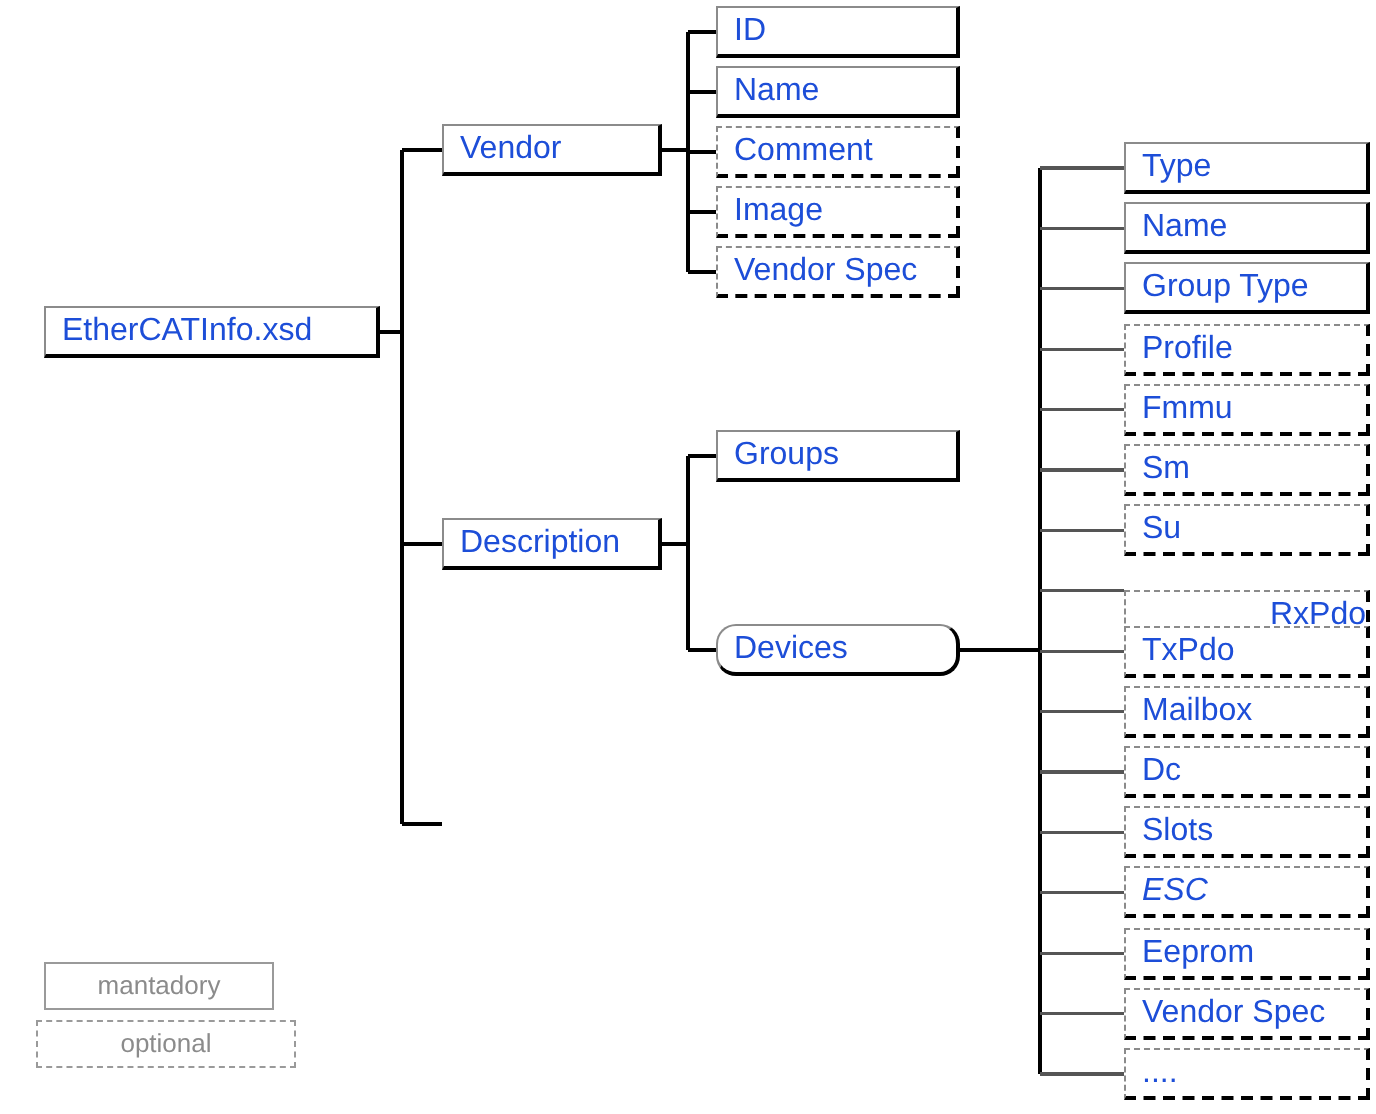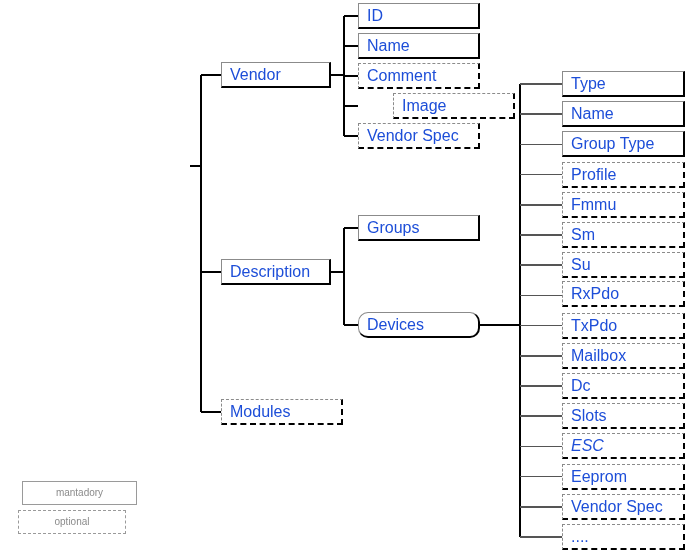--- a/index.html
+++ b/index.html
@@ -51,21 +51,21 @@
     border-bottom: 2px dashed #000000;
   }
   .node.root {
     font-size: 16px;
   }
   .legend-box {
     position: absolute;
     box-sizing: border-box;
     height: 24px;
     line-height: 22px;
-    font-size: 10px;
+    font-size: 13px;
     color: #8b8b8b;
     background: #ffffff;
     text-align: center;
     white-space: nowrap;
     z-index: 5;
   }
   .legend-box.solid {
     border: 1px solid #9a9a9a;
   }
   .legend-box.dashed {
@@ -121,53 +121,53 @@
         <line x1="520" y1="355.8" x2="562" y2="355.8"></line>
         <line x1="520" y1="386" x2="562" y2="386"></line>
         <line x1="520" y1="416.2" x2="562" y2="416.2"></line>
         <line x1="520" y1="446.4" x2="562" y2="446.4"></line>
         <line x1="520" y1="476.59999999999997" x2="562" y2="476.59999999999997"></line>
         <line x1="520" y1="506.8" x2="562" y2="506.8"></line>
         <line x1="520" y1="537" x2="562" y2="537"></line>
       </g>
   </svg>
 
+  <div class="node solid root" style="left:22px; top:153px; width:168px;">EtherCATInfo.xsd</div>
 
   <div class="node solid" style="left:221px; top:62px; width:110px;">Vendor</div>
   <div class="node solid" style="left:221px; top:259px; width:110px;">Description</div>
-  <div class="node dashed" style="left:221px; top:399px; width:122px;">Modules</div>
 
   <div id="vendor-children">
       <div class="node solid" style="left: 358px; top: 3px; width: 122px;">ID</div>
       <div class="node solid" style="left: 358px; top: 33px; width: 122px;">Name</div>
       <div class="node dashed" style="left: 358px; top: 63px; width: 122px;">Comment</div>
-      <div class="node dashed" style="left: 358px; top: 93px; width: 122px; margin-left: 35px;">Image</div>
+      <div class="node dashed" style="left: 358px; top: 93px; width: 122px;">Image</div>
       <div class="node dashed" style="left: 358px; top: 123px; width: 122px;">Vendor Spec</div>
     </div>
 
   <div class="node solid" style="left:358px; top:215px; width:122px;">Groups</div>
   <div class="node solid" style="left:358px; top:312px; width:122px;border-radius:10px;">Devices</div>
 
   <div id="device-children">
       <div class="node solid" style="left: 562px; top: 71px; width: 123px;">Type</div>
       <div class="node solid" style="left: 562px; top: 101.2px; width: 123px;">Name</div>
       <div class="node solid" style="left: 562px; top: 131.4px; width: 123px;">Group Type</div>
       <div class="node dashed" style="left: 562px; top: 161.6px; width: 123px;">Profile</div>
       <div class="node dashed" style="left: 562px; top: 191.8px; width: 123px;">Fmmu</div>
       <div class="node dashed" style="left: 562px; top: 222px; width: 123px;">Sm</div>
       <div class="node dashed" style="left: 562px; top: 252.2px; width: 123px;">Su</div>
-      <div class="node dashed" style="left: 562px; top: 281px; width: 123px;">RxPdo</div>
+      <div class="node dashed" style="left: 562px; top: 295px; width: 123px; text-align: right;">RxPdo</div>
       <div class="node dashed" style="left: 562px; top: 312.6px; width: 123px;">TxPdo</div>
       <div class="node dashed" style="left: 562px; top: 342.8px; width: 123px;">Mailbox</div>
       <div class="node dashed" style="left: 562px; top: 373px; width: 123px;">Dc</div>
       <div class="node dashed" style="left: 562px; top: 403.2px; width: 123px;">Slots</div>
       <div class="node dashed" style="left: 562px; top: 433.4px; width: 123px; font-style: italic;">ESC</div>
       <div class="node dashed" style="left: 562px; top: 463.6px; width: 123px;">Eeprom</div>
       <div class="node dashed" style="left: 562px; top: 493.8px; width: 123px;">Vendor Spec</div>
       <div class="node dashed" style="left: 562px; top: 524px; width: 123px;">....</div>
     </div>
 
   <div id="legend">
       <div class="legend-box solid" style="left: 22px; top: 481px; width: 115px;">mantadory</div>
-      <div class="legend-box dashed" style="left: 18px; top: 510px; width: 108px;">optional</div>
+      <div class="legend-box dashed" style="left: 18px; top: 510px; width: 130px;">optional</div>
     </div>
 
 </div>
 
 </body></html>

